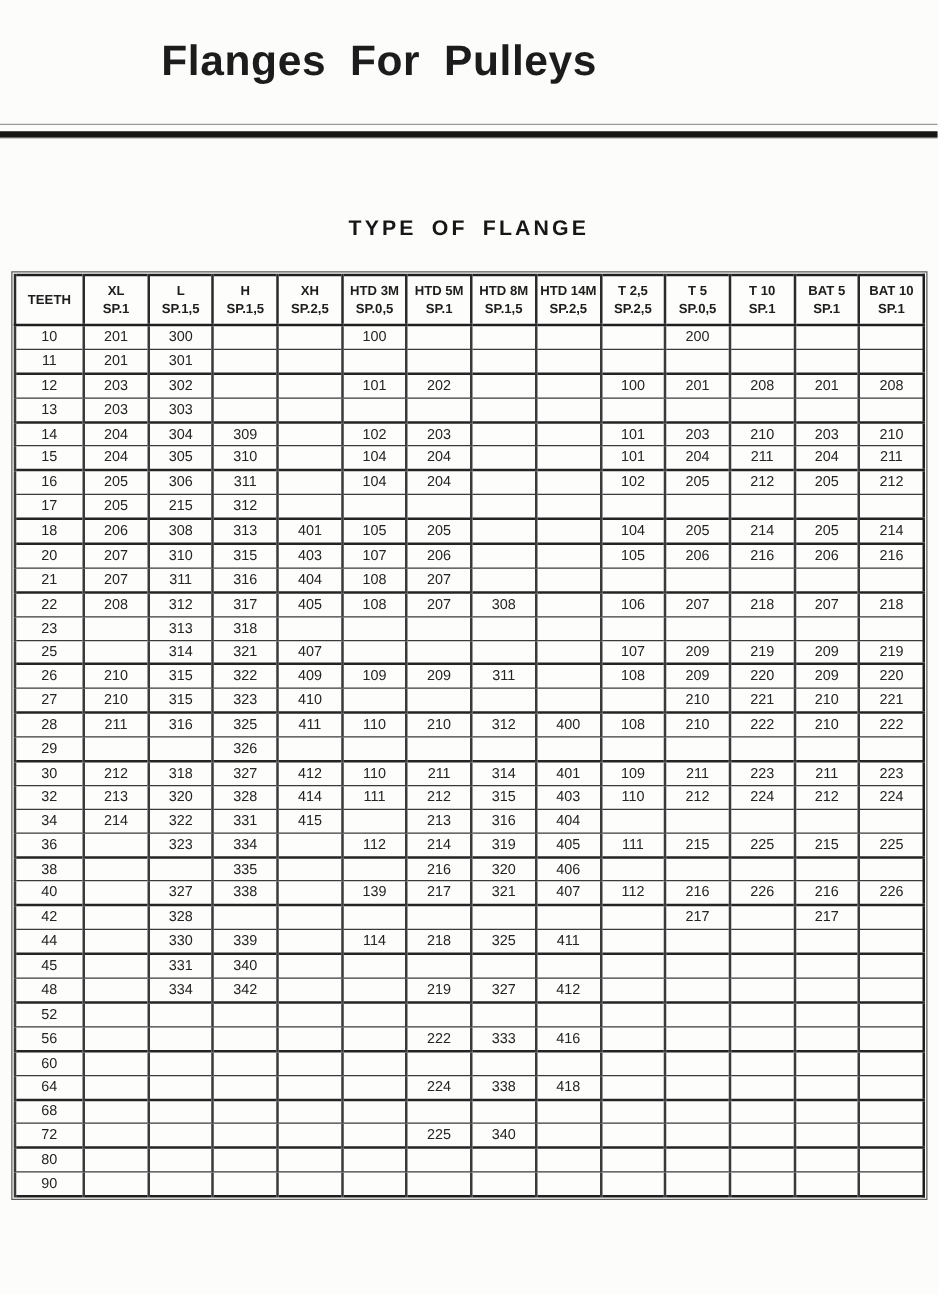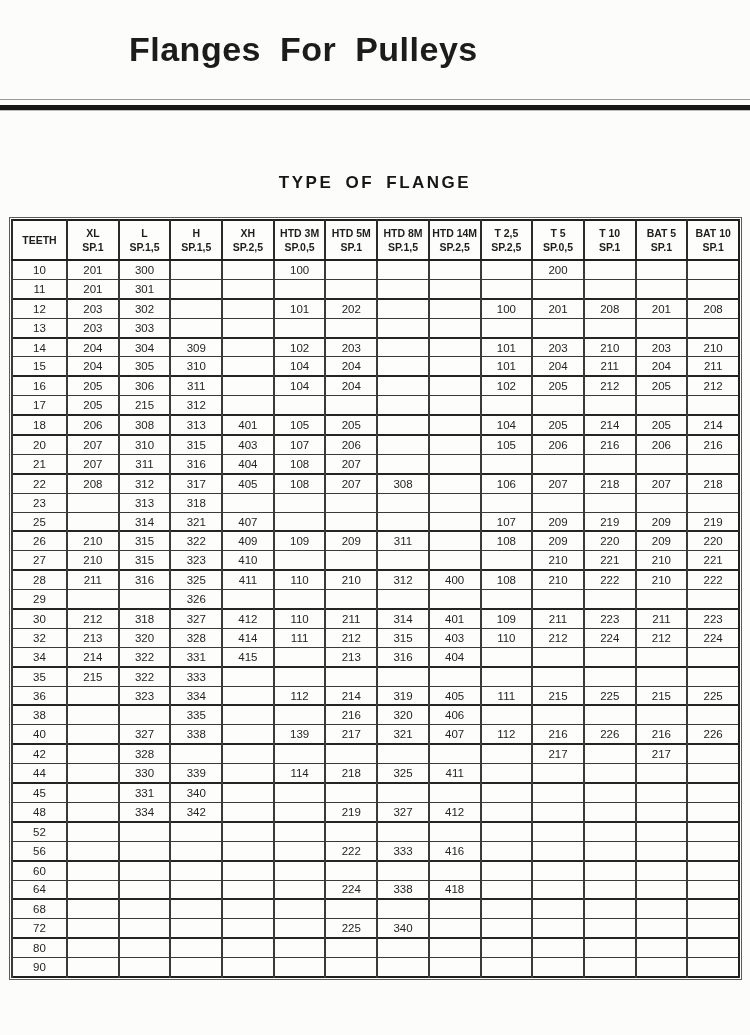--- a/index.html
+++ b/index.html
@@ -496,36 +496,20 @@
             <td></td>
             <td>213</td>
             <td>316</td>
             <td>404</td>
             <td></td>
             <td></td>
             <td></td>
             <td></td>
             <td></td>
           </tr>
-          <tr class="heavy">
-            <td>35</td>
-            <td>215</td>
-            <td>322</td>
-            <td>333</td>
-            <td></td>
-            <td></td>
-            <td></td>
-            <td></td>
-            <td></td>
-            <td></td>
-            <td></td>
-            <td></td>
-            <td></td>
-            <td></td>
-          </tr>
           <tr>
             <td>36</td>
             <td></td>
             <td>323</td>
             <td>334</td>
             <td></td>
             <td>112</td>
             <td>214</td>
             <td>319</td>
             <td>405</td>

